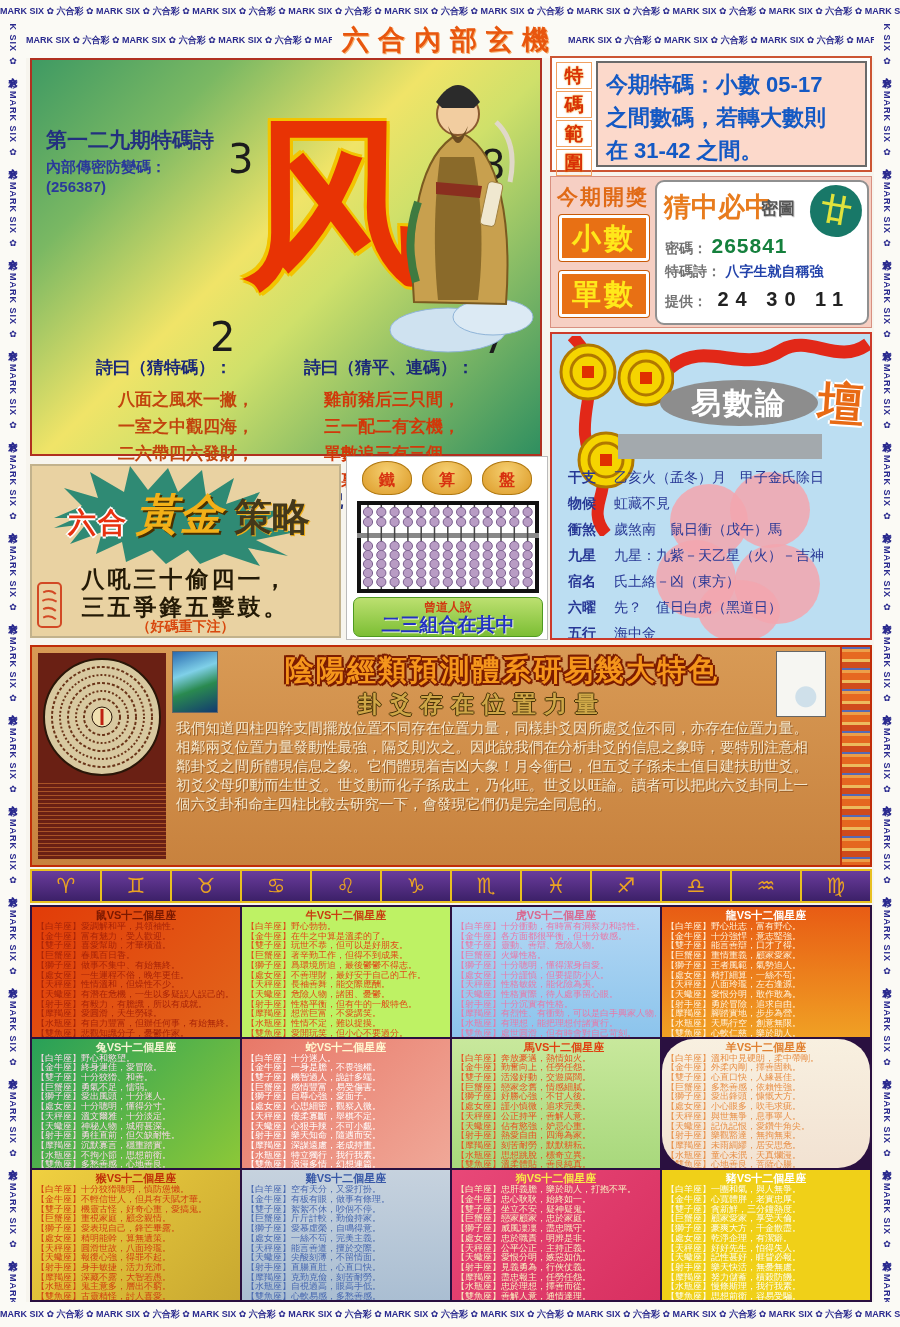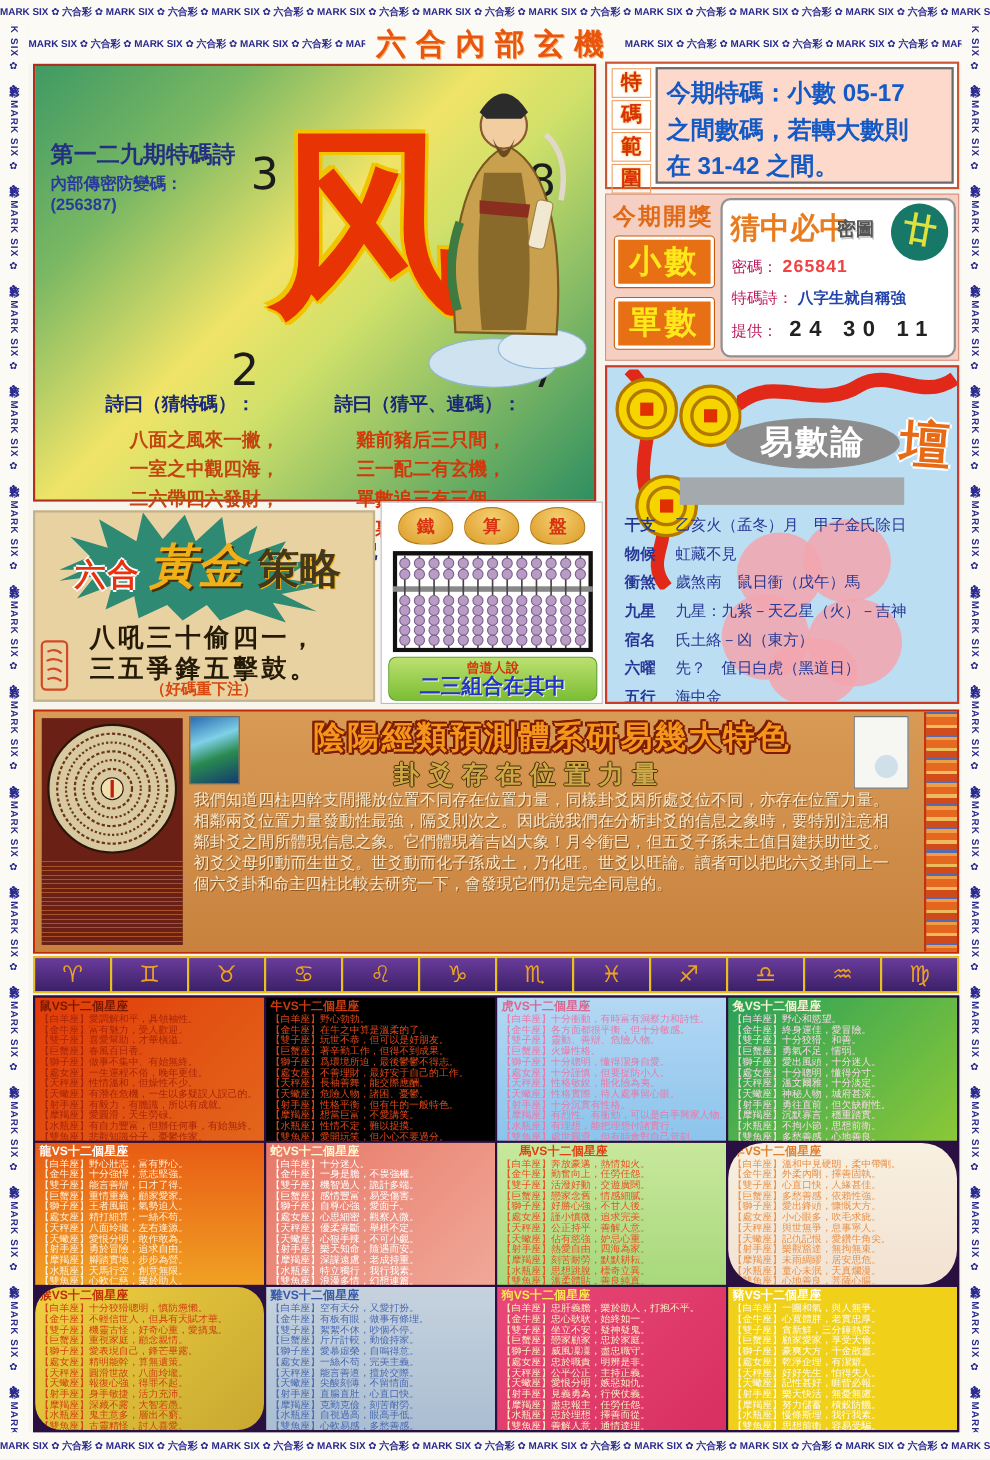--- a/index.html
+++ b/index.html
@@ -58,22 +58,22 @@
     box-shadow:0 0 0 1px #c85a08;}
   .badge1{top:38px;} .badge2{top:94px;}
   .draw-card{position:absolute;left:104px;top:3px;width:214px;height:145px;background:#fff;border:2px solid #909090;border-radius:9px;}
   .card-t1{position:absolute;left:7px;top:7px;font-size:27px;font-weight:bold;color:#e87c1e;}
   .card-t2{position:absolute;left:104px;top:15px;font-size:17px;font-weight:bold;color:#555;text-shadow:1px 1px 0 #ccc;}
   .card-seal{position:absolute;right:5px;top:3px;width:52px;height:52px;border-radius:50%;background:#187868;
     color:#dfe23c;font-size:30px;font-weight:bold;text-align:center;line-height:50px;transform:rotate(10deg);
     font-family:"DejaVu Serif",serif;}
   .card-row{position:absolute;left:8px;white-space:nowrap;}
   .cr1{top:52px;} .cr2{top:80px;} .cr3{top:106px;}
-  .card-label{color:#be185d;font-weight:normal;font-size:14px;}
-  .card-code{color:#ef4444;font-weight:bold;font-size:16px;letter-spacing:1px;}
+  .card-label{color:#737373;font-weight:bold;font-size:14px;}
+  .card-code{color:#15803d;font-weight:bold;font-size:21px;letter-spacing:1px;}
   .card-poem{color:#2242aa;font-weight:bold;font-size:14px;}
   .card-provide{color:#222;font-weight:bold;font-size:20px;letter-spacing:7px;margin-left:6px;}
   
   .yishu{position:absolute;left:550px;top:332px;width:322px;height:308px;background:#bcdef2;border:2px solid #cc3a2a;overflow:hidden;}
   .flower{position:absolute;border-radius:50%;background:#f3a6ae;opacity:.85;}
   .yishu-coins{position:absolute;left:2px;top:2px;}
   .yishu-ribbon{position:absolute;left:118px;top:2px;}
   .yishu-oval{position:absolute;left:108px;top:46px;width:158px;height:46px;border-radius:50%;background:#8d8d8d;
     color:#fff;font-size:30px;font-weight:bold;text-align:center;line-height:46px;letter-spacing:2px;
     font-family:"DejaVu Serif",serif;}
@@ -128,31 +128,31 @@
     background:repeating-linear-gradient(0deg,#e8641c 0 7px,#f0a048 7px 10px,#4a66c0 10px 12px,#d04418 12px 18px,#f0c060 18px 21px);
     opacity:.9;}
   
   .zstrip{position:absolute;left:30px;top:869px;width:842px;height:34px;background:#e8c020;display:flex;padding:2px;gap:2px;}
   .z-icon{flex:1;background:linear-gradient(180deg,#6a3c9c,#3c2068);color:#eba422;font-size:21px;text-align:center;
     line-height:30px;font-family:"DejaVu Sans",sans-serif;}
   
   .horo-grid{position:absolute;left:30px;top:905px;width:842px;height:397px;display:grid;
     grid-template-columns:repeat(4,1fr);grid-template-rows:repeat(3,1fr);gap:2px;background:#2a1040;border:2px solid #2a1040;}
   .horo-cell{padding:2px 4px;overflow:hidden;}
-  .horo-title{font-size:11px;font-weight:bold;line-height:13px;white-space:nowrap;}
+  .horo-title{font-size:11px;font-weight:bold;line-height:13px;white-space:nowrap;text-align:center;}
   .horo-line{font-size:9px;line-height:9.7px;white-space:nowrap;overflow:hidden;}
   .r1c1{background:linear-gradient(135deg,#e23c08,#e2661c);} .r1c1 .horo-title{color:#7a1800;} .r1c1 .horo-line{color:#a82408;}
-  .r1c2{background:#000000;} .r1c2 .horo-title{color:#c83c10;} .r1c2 .horo-line{color:#e04818;}
+  .r1c2{background:#bef264;} .r1c2 .horo-title{color:#c83c10;} .r1c2 .horo-line{color:#e04818;}
   .r1c3{background:linear-gradient(180deg,#b4d8f4,#8cc4ec);} .r1c3 .horo-title{color:#d86890;} .r1c3 .horo-line{color:#e878a8;}
   .r1c4{background:linear-gradient(135deg,#28a058,#8cc838);} .r1c4 .horo-title{color:#f4f4d4;} .r1c4 .horo-line{color:#f8d8e8;}
   .r2c1{background:linear-gradient(180deg,#e85c14,#f0a024);} .r2c1 .horo-title{color:#fff;} .r2c1 .horo-line{color:#fff0d8;}
   .r2c2{background:linear-gradient(135deg,#e87868,#f0a898);} .r2c2 .horo-title{color:#fff8d0;} .r2c2 .horo-line{color:#fff;}
   .r2c3{background:linear-gradient(180deg,#c8e89c,#a8d87c);} .r2c3 .horo-title{color:#e04010;margin-left:16px;} .r2c3 .horo-line{color:#e85020;}
   .r2c4{background:linear-gradient(180deg,#f8f0e0,#f2e2d2);border-radius:32px;} .r2c4 .horo-title{color:#e08030;} .r2c4 .horo-line{color:#e89048;}
-  .r3c1{background:linear-gradient(135deg,#f0d040,#c8a830);border-radius:24px;} .r3c1 .horo-title{color:#c03008;} .r3c1 .horo-line{color:#d04010;}
+  .r3c1{background:linear-gradient(135deg,#f0d040,#c8a830);} .r3c1 .horo-title{color:#c03008;} .r3c1 .horo-line{color:#d04010;}
   .r3c2{background:linear-gradient(180deg,#c6d2de,#aabed2);} .r3c2 .horo-title{color:#3858a8;} .r3c2 .horo-line{color:#4868b0;}
   .r3c3{background:linear-gradient(135deg,#e84878,#d83060);} .r3c3 .horo-title{color:#f8e848;} .r3c3 .horo-line{color:#f8f0c0;}
   .r3c4{background:#f0d018;} .r3c4 .horo-title{color:#fff;} .r3c4 .horo-line{color:#fdfdf2;}
 </style>
 </head>
 <body>
 
 <div id="canvas" data-name="lottery-tip-sheet-page">
 
   <div class="pb pb-left" data-name="border-pattern-left">MARK SIX ✿ 六合彩 ✿ MARK SIX ✿ 六合彩 ✿ MARK SIX ✿ 六合彩 ✿ MARK SIX ✿ 六合彩 ✿ MARK SIX ✿ 六合彩 ✿ MARK SIX ✿ 六合彩 ✿ MARK SIX ✿ 六合彩 ✿ MARK SIX ✿ 六合彩 ✿ MARK SIX ✿ 六合彩 ✿ MARK SIX ✿ 六合彩 ✿ MARK SIX ✿ 六合彩 ✿ MARK SIX ✿ 六合彩 ✿ MARK SIX ✿ 六合彩 ✿ MARK SIX ✿ 六合彩 ✿ MARK SIX ✿ 六合彩 ✿ MARK SIX ✿ 六合彩 ✿ MARK SIX ✿ 六合彩 ✿ MARK SIX ✿ 六合彩 ✿ MARK SIX ✿ 六合彩 ✿ MARK SIX ✿ 六合彩 ✿ MARK SIX ✿ 六合彩 ✿ MARK SIX ✿ 六合彩 ✿ MARK SIX ✿ 六合彩 ✿ MARK SIX ✿ 六合彩 ✿ MARK SIX ✿ 六合彩 ✿ MARK SIX ✿ 六合彩 ✿ MARK SIX ✿ 六合彩 ✿ MARK SIX ✿ 六合彩 ✿ MARK SIX ✿ 六合彩 ✿ MARK SIX ✿ 六合彩 ✿ MARK SIX ✿ 六合彩 ✿ MARK SIX ✿ 六合彩 ✿ MARK SIX ✿ 六合彩 ✿ MARK SIX ✿ 六合彩 ✿ MARK SIX ✿ 六合彩 ✿ MARK SIX ✿ 六合彩 ✿ MARK SIX ✿ 六合彩 ✿ MARK SIX ✿ 六合彩 ✿ MARK SIX ✿ 六合彩 ✿ MARK SIX ✿ 六合彩 ✿ </div>
@@ -505,50 +505,50 @@
         <div class="horo-line" data-name="horoscope-line">【巨蟹座】火爆性格。</div>
         <div class="horo-line" data-name="horoscope-line">【獅子座】十分聰明，懂得潔身自愛。</div>
         <div class="horo-line" data-name="horoscope-line">【處女座】十分謹慎，但要提防小人。</div>
         <div class="horo-line" data-name="horoscope-line">【天秤座】性格敏銳，能化險為夷。</div>
         <div class="horo-line" data-name="horoscope-line">【天蠍座】性格實際，待人處事留心眼。</div>
         <div class="horo-line" data-name="horoscope-line">【射手座】十分沉實有性格。</div>
         <div class="horo-line" data-name="horoscope-line">【摩羯座】有烈性、有衝勁，可以是白手興家人物。</div>
         <div class="horo-line" data-name="horoscope-line">【水瓶座】有理想，能把理想付諸實行。</div>
         <div class="horo-line" data-name="horoscope-line">【雙魚座】處世圓滑，但有時會對自己苛刻。</div>
       </div>
+      <div class="horo-cell r2c1" data-name="horoscope-cell-龍">
+        <div class="horo-title" data-name="horoscope-cell-title">龍VS十二個星座</div>
+        <div class="horo-line" data-name="horoscope-line">【白羊座】野心壯志，富有野心。</div>
+        <div class="horo-line" data-name="horoscope-line">【金牛座】十分強悍，意志堅強。</div>
+        <div class="horo-line" data-name="horoscope-line">【雙子座】能言善辯，口才了得。</div>
+        <div class="horo-line" data-name="horoscope-line">【巨蟹座】重情重義，顧家愛家。</div>
+        <div class="horo-line" data-name="horoscope-line">【獅子座】王者風範，氣勢迫人。</div>
+        <div class="horo-line" data-name="horoscope-line">【處女座】精打細算，一絲不苟。</div>
+        <div class="horo-line" data-name="horoscope-line">【天秤座】八面玲瓏，左右逢源。</div>
+        <div class="horo-line" data-name="horoscope-line">【天蠍座】愛恨分明，敢作敢為。</div>
+        <div class="horo-line" data-name="horoscope-line">【射手座】勇於冒險，追求自由。</div>
+        <div class="horo-line" data-name="horoscope-line">【摩羯座】腳踏實地，步步為營。</div>
+        <div class="horo-line" data-name="horoscope-line">【水瓶座】天馬行空，創意無限。</div>
+        <div class="horo-line" data-name="horoscope-line">【雙魚座】心軟仁慈，樂於助人。</div>
+      </div>
       <div class="horo-cell r1c4" data-name="horoscope-cell-兔">
         <div class="horo-title" data-name="horoscope-cell-title">兔VS十二個星座</div>
         <div class="horo-line" data-name="horoscope-line">【白羊座】野心和慾望。</div>
         <div class="horo-line" data-name="horoscope-line">【金牛座】終身運佳，愛冒險。</div>
         <div class="horo-line" data-name="horoscope-line">【雙子座】十分狡猾、和善。</div>
         <div class="horo-line" data-name="horoscope-line">【巨蟹座】勇氣不足，懦弱。</div>
         <div class="horo-line" data-name="horoscope-line">【獅子座】愛出風頭，十分迷人。</div>
         <div class="horo-line" data-name="horoscope-line">【處女座】十分聰明，懂得分寸。</div>
         <div class="horo-line" data-name="horoscope-line">【天秤座】溫文爾雅，十分淡定。</div>
         <div class="horo-line" data-name="horoscope-line">【天蠍座】神秘人物，城府甚深。</div>
         <div class="horo-line" data-name="horoscope-line">【射手座】勇往直前，但欠缺耐性。</div>
         <div class="horo-line" data-name="horoscope-line">【摩羯座】沉默寡言，穩重踏實。</div>
         <div class="horo-line" data-name="horoscope-line">【水瓶座】不拘小節，思想前衛。</div>
         <div class="horo-line" data-name="horoscope-line">【雙魚座】多愁善感，心地善良。</div>
       </div>
-      <div class="horo-cell r2c1" data-name="horoscope-cell-龍">
-        <div class="horo-title" data-name="horoscope-cell-title">龍VS十二個星座</div>
-        <div class="horo-line" data-name="horoscope-line">【白羊座】野心壯志，富有野心。</div>
-        <div class="horo-line" data-name="horoscope-line">【金牛座】十分強悍，意志堅強。</div>
-        <div class="horo-line" data-name="horoscope-line">【雙子座】能言善辯，口才了得。</div>
-        <div class="horo-line" data-name="horoscope-line">【巨蟹座】重情重義，顧家愛家。</div>
-        <div class="horo-line" data-name="horoscope-line">【獅子座】王者風範，氣勢迫人。</div>
-        <div class="horo-line" data-name="horoscope-line">【處女座】精打細算，一絲不苟。</div>
-        <div class="horo-line" data-name="horoscope-line">【天秤座】八面玲瓏，左右逢源。</div>
-        <div class="horo-line" data-name="horoscope-line">【天蠍座】愛恨分明，敢作敢為。</div>
-        <div class="horo-line" data-name="horoscope-line">【射手座】勇於冒險，追求自由。</div>
-        <div class="horo-line" data-name="horoscope-line">【摩羯座】腳踏實地，步步為營。</div>
-        <div class="horo-line" data-name="horoscope-line">【水瓶座】天馬行空，創意無限。</div>
-        <div class="horo-line" data-name="horoscope-line">【雙魚座】心軟仁慈，樂於助人。</div>
-      </div>
       <div class="horo-cell r2c2" data-name="horoscope-cell-蛇">
         <div class="horo-title" data-name="horoscope-cell-title">蛇VS十二個星座</div>
         <div class="horo-line" data-name="horoscope-line">【白羊座】十分迷人。</div>
         <div class="horo-line" data-name="horoscope-line">【金牛座】一身是膽，不畏強權。</div>
         <div class="horo-line" data-name="horoscope-line">【雙子座】機智過人，詭計多端。</div>
         <div class="horo-line" data-name="horoscope-line">【巨蟹座】感情豐富，易受傷害。</div>
         <div class="horo-line" data-name="horoscope-line">【獅子座】自尊心強，愛面子。</div>
         <div class="horo-line" data-name="horoscope-line">【處女座】心思細密，觀察入微。</div>
         <div class="horo-line" data-name="horoscope-line">【天秤座】優柔寡斷，舉棋不定。</div>
         <div class="horo-line" data-name="horoscope-line">【天蠍座】心狠手辣，不可小覷。</div>

